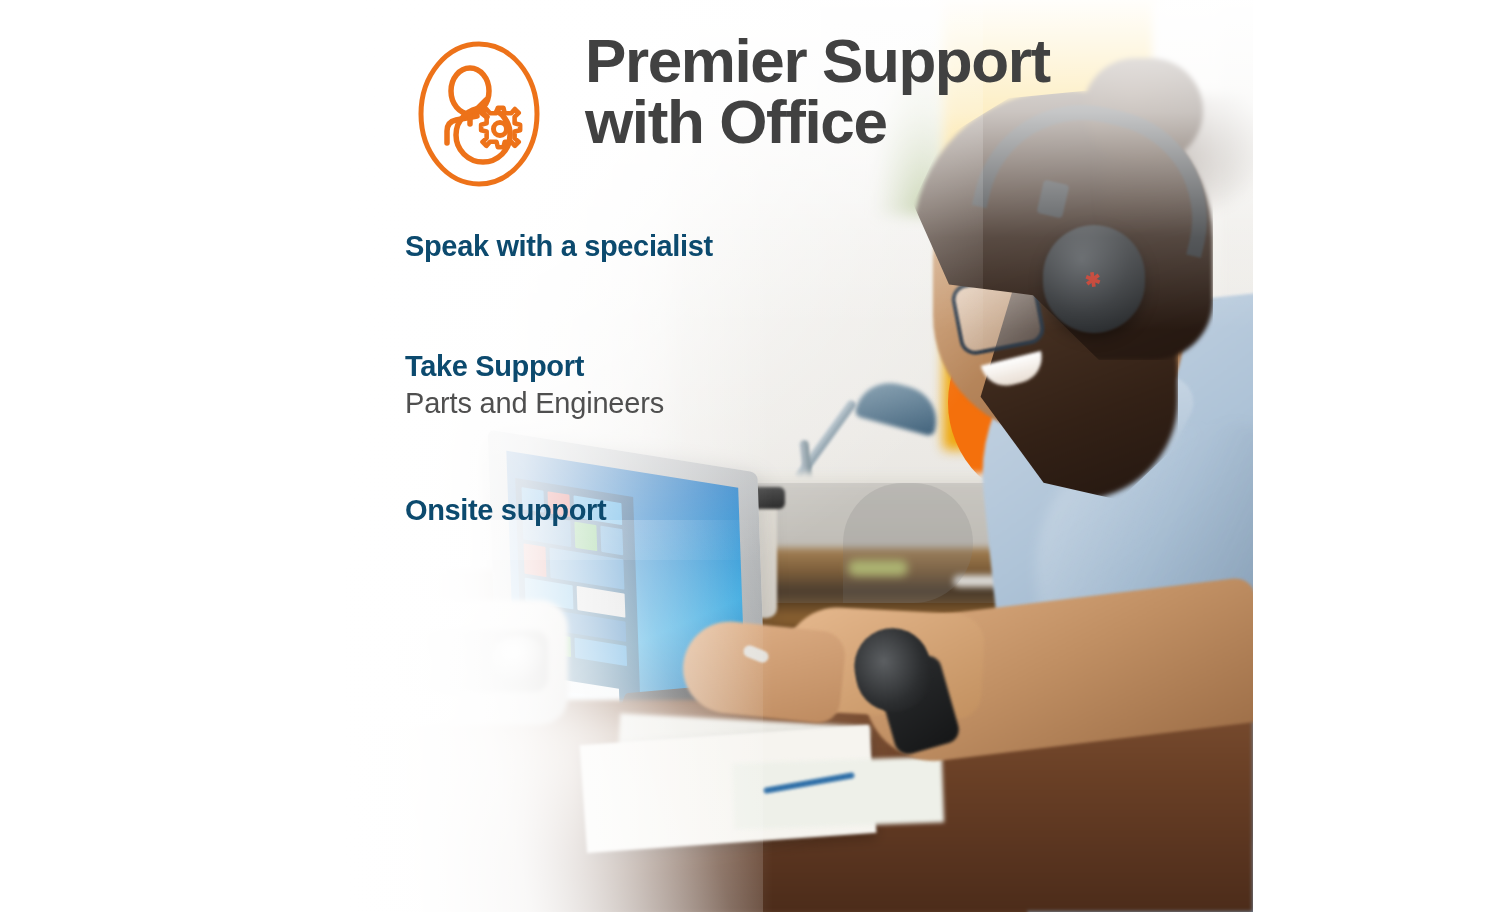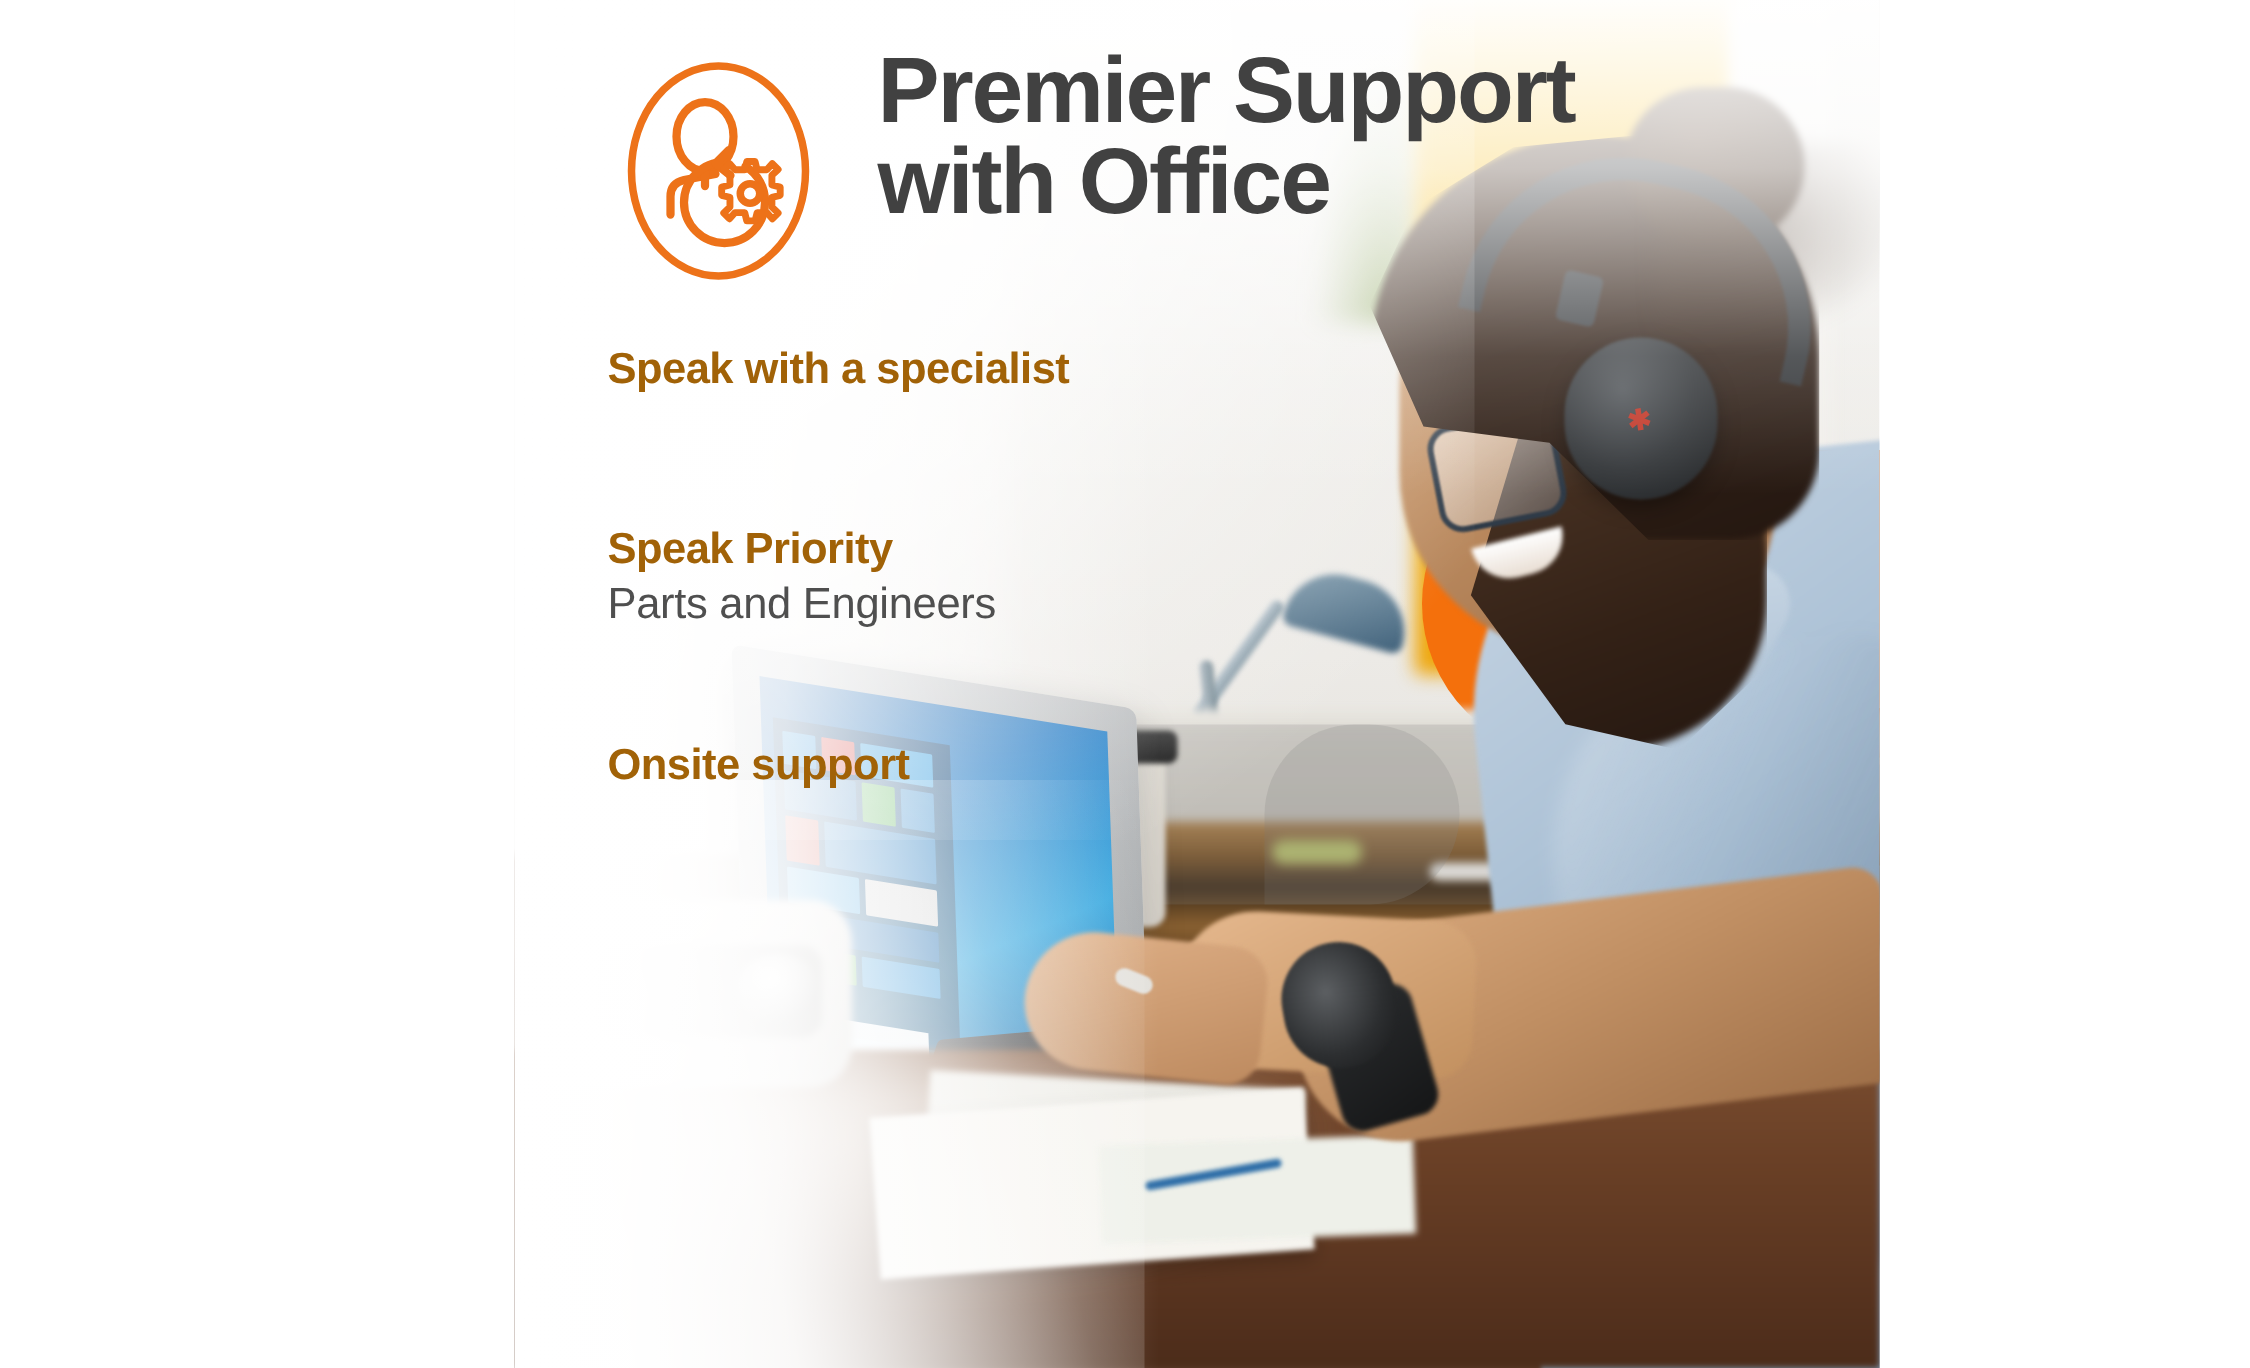--- a/index.html
+++ b/index.html
@@ -614,21 +614,21 @@
     position: absolute;
     left: 357px;
     width: 640px;
   }
   .feature-1 { top: 229px; }
   .feature-2 { top: 349px; }
   .feature-3 { top: 493px; }
 
   .feature-title {
     display: block;
-    color: #a16207;
+    color: #0c4a6e;
     font-family: "Liberation Sans", sans-serif;
     font-weight: bold;
     font-size: 29px;
     line-height: 1.22;
     letter-spacing: -0.35px;
     white-space: nowrap;
   }
   .feature-sub {
     display: block;
     color: #4f4f4f;
@@ -772,21 +772,21 @@
     <div class="headline">
       <span class="headline-line">Premier Support</span>
       <span class="headline-line">with Office</span>
     </div>
 
     <div class="feature feature-1">
       <span class="feature-title">Speak with a specialist</span>
     </div>
 
     <div class="feature feature-2">
-      <span class="feature-title">Speak Priority</span>
+      <span class="feature-title">Take Support</span>
       <span class="feature-sub">Parts and Engineers</span>
     </div>
 
     <div class="feature feature-3">
       <span class="feature-title">Onsite support</span>
     </div>
 
   </div>
 </div>
 

